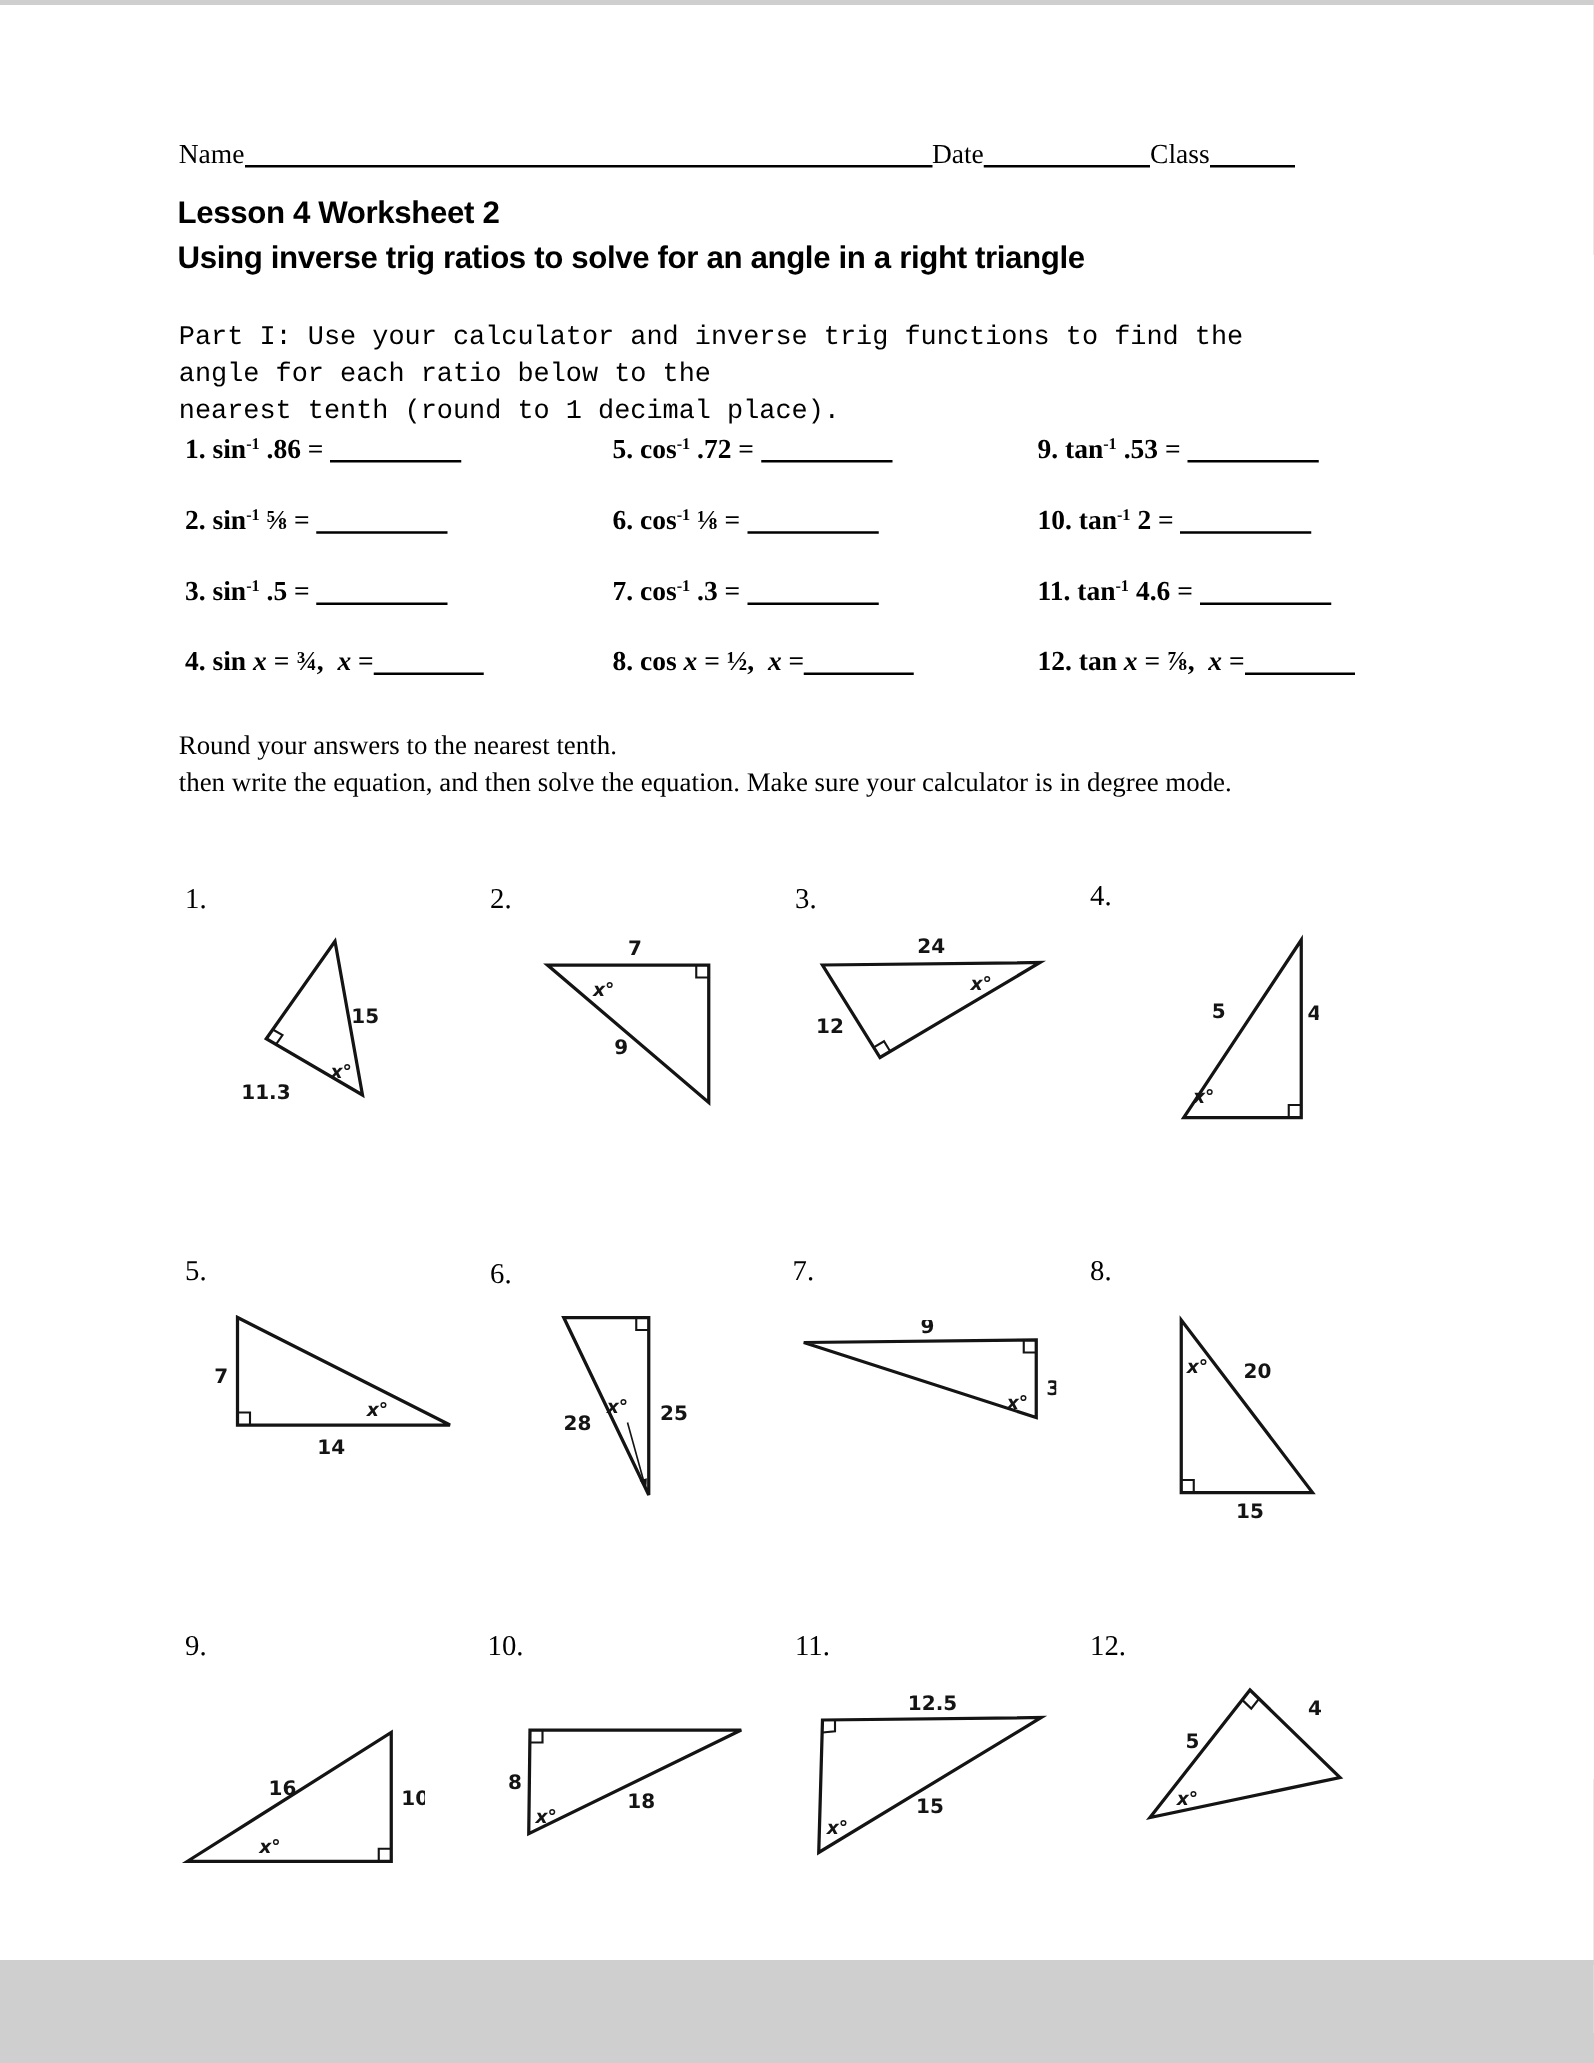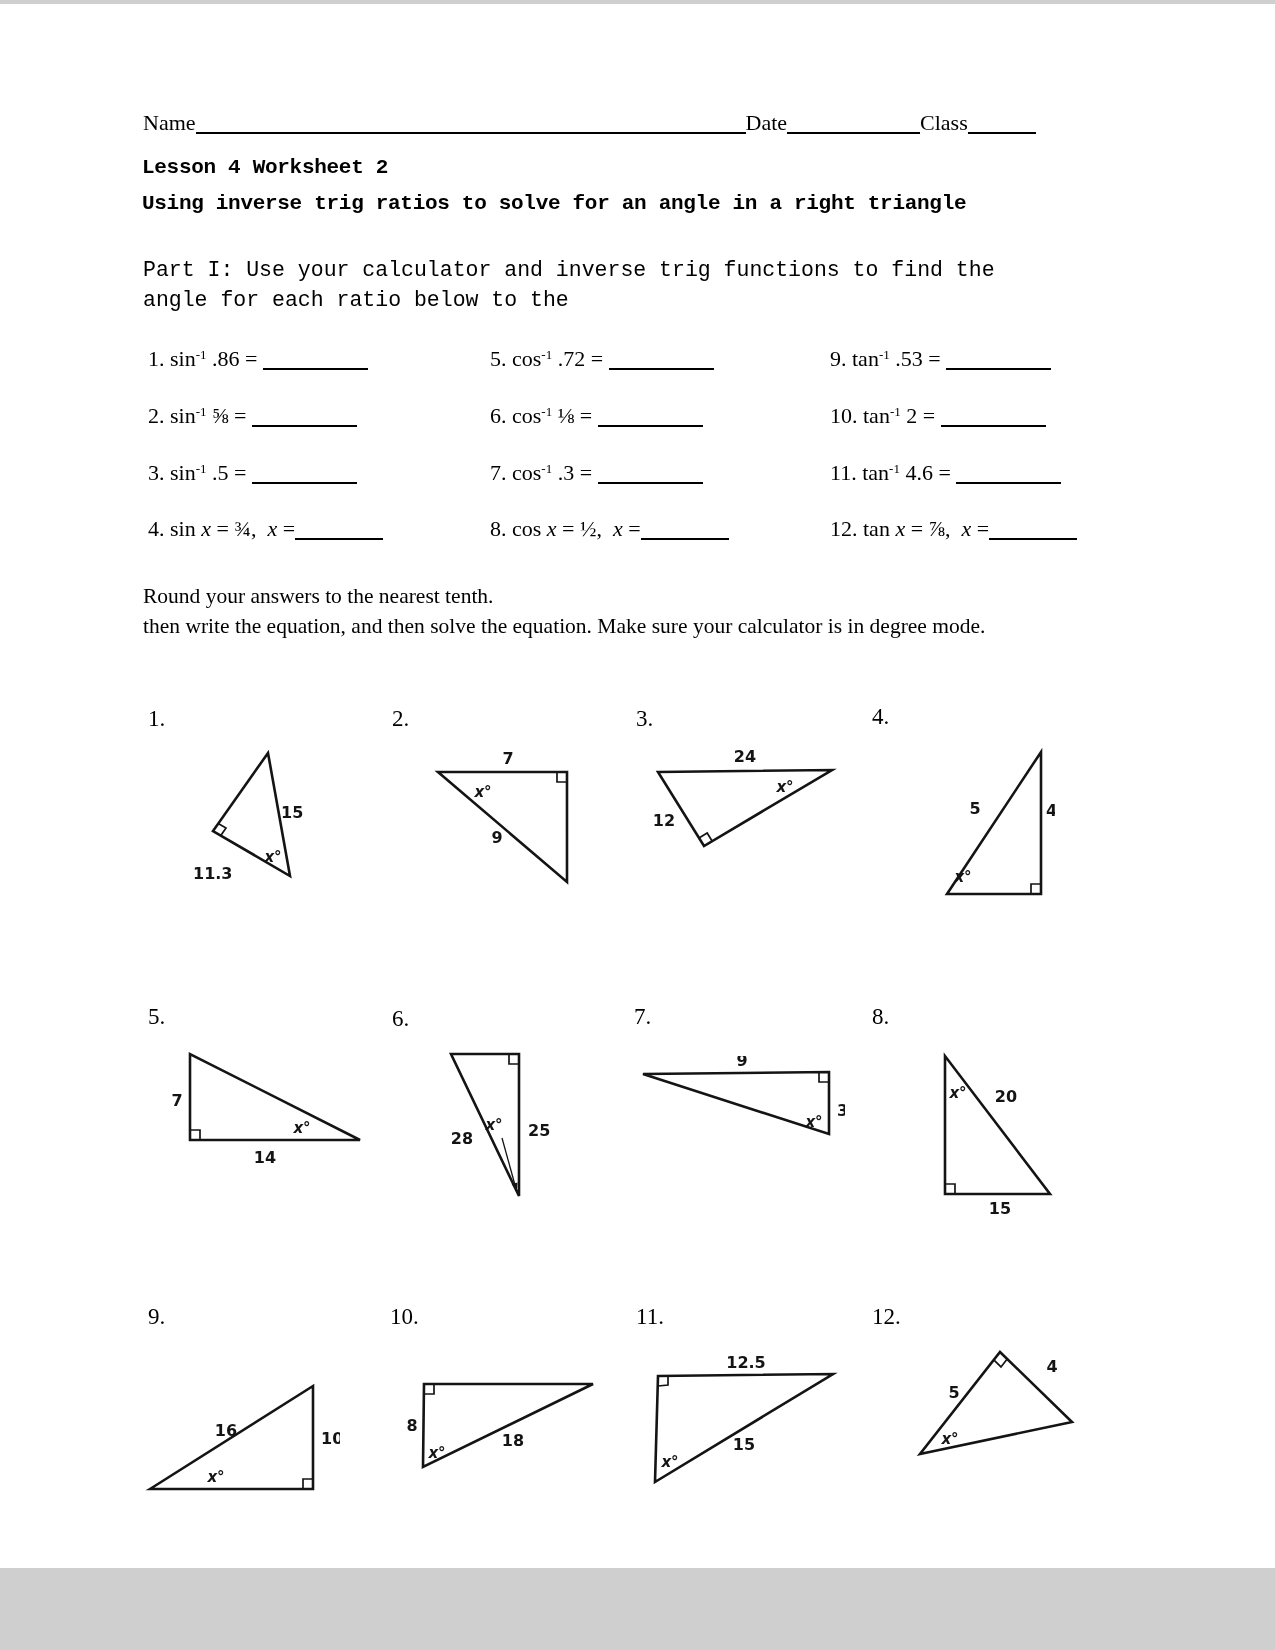--- a/index.html
+++ b/index.html
@@ -2,26 +2,26 @@
 <html><head>
 <meta charset="utf-8">
 <style>
   html,body{margin:0;padding:0;background:#cfcfcf;}
   .page{position:relative;width:1275px;height:1564px;background:#ffffff;margin:4px auto;
         font-family:"Liberation Serif",serif;color:#000;overflow:hidden;}
   
   .hdr{position:absolute;left:143px;top:106px;width:925px;font-size:22px;white-space:nowrap;}
   .uline{display:inline-block;border-bottom:2px solid #000;vertical-align:-4px;height:2px;}
   
-  .title{position:absolute;left:142px;font-family:Liberation Mono, monospace;
-         font-weight:700;font-size:21px;letter-spacing:-0.3px;}
+  .title{position:absolute;left:142px;font-family:Liberation Sans, sans-serif;
+         font-weight:700;font-size:25px;letter-spacing:-0.3px;}
   
   .para{position:absolute;left:143px;font-size:21.5px;line-height:29.5px;width:915px;}
   
-  .prob{position:absolute;font-size:22px;white-space:nowrap;}
+  .prob{position:absolute;font-size:22px;white-space:nowrap;font-weight:bold;}
   .psup{font-size:13px;vertical-align:7px;letter-spacing:0;}
   .pvar{font-family:"Liberation Serif",serif;font-style:italic;}
   .w105{width:105px;} .w88{width:88px;} .w550{width:550px;} .w133{width:133px;} .w68{width:68px;}
   
   .tnum{position:absolute;font-size:23px;}
   .tri{position:absolute;}
   .tline{fill:none;stroke:#141414;stroke-width:2.6px;stroke-linejoin:miter;}
   .tmark{fill:none;stroke:#141414;stroke-width:1.7px;}
   .tarrow{stroke:#141414;stroke-width:1.3px;}
   .tahead{fill:#141414;stroke:none;}
@@ -33,20 +33,21 @@
 
 <div class="page">
 
   <div class="hdr"><span>Name</span><span class="uline w550"></span><span>Date</span><span class="uline w133"></span><span>Class</span><span class="uline w68"></span></div>
 
   <div class="title" style="top:152px;">Lesson 4 Worksheet 2</div>
   <div class="title" style="top:188px;">Using inverse trig ratios to solve for an angle in a right triangle</div>
 
   <div class="para" style="top:252px;font-family:Liberation Mono, monospace;">
     <div>Part I: Use your calculator and inverse trig functions to find the angle for each ratio below to the</div>
+    <div>nearest tenth (round to 1 decimal place).</div>
   </div>
 
   <div class="prob" style="left:148px;top:342px;"><span>1.</span> <span>sin</span><sup class="psup">-1</sup> <span>.86</span> <span>=</span> <span class="uline w105"></span></div>
   <div class="prob" style="left:490px;top:342px;"><span>5.</span> <span>cos</span><sup class="psup">-1</sup> <span>.72</span> <span>=</span> <span class="uline w105"></span></div>
   <div class="prob" style="left:830px;top:342px;"><span>9.</span> <span>tan</span><sup class="psup">-1</sup> <span>.53</span> <span>=</span> <span class="uline w105"></span></div>
 
   <div class="prob" style="left:148px;top:399px;"><span>2.</span> <span>sin</span><sup class="psup">-1</sup> <span>⅝</span> <span>=</span> <span class="uline w105"></span></div>
   <div class="prob" style="left:490px;top:399px;"><span>6.</span> <span>cos</span><sup class="psup">-1</sup> <span>⅛</span> <span>=</span> <span class="uline w105"></span></div>
   <div class="prob" style="left:830px;top:399px;"><span>10.</span> <span>tan</span><sup class="psup">-1</sup> <span>2</span> <span>=</span> <span class="uline w105"></span></div>
 

